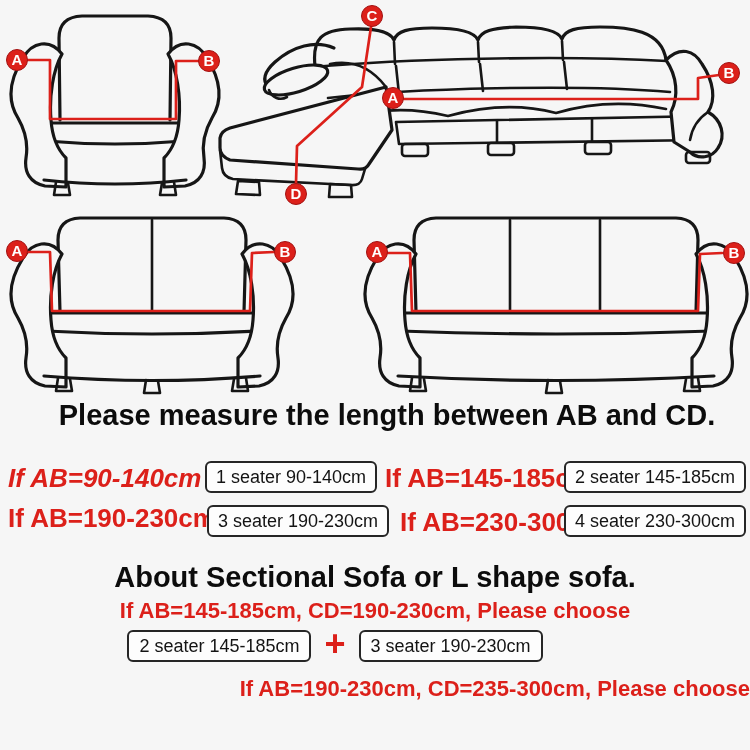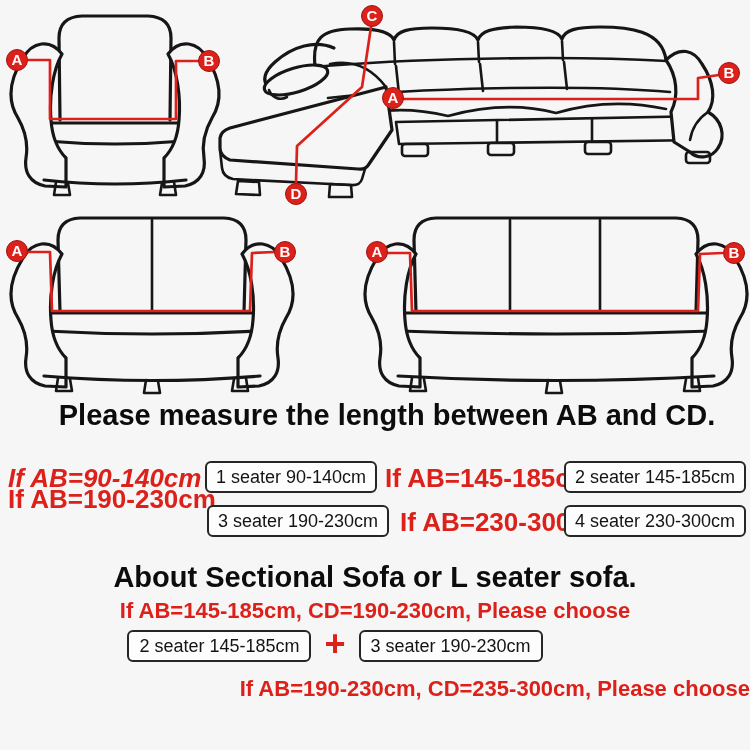--- a/index.html
+++ b/index.html
@@ -133,26 +133,26 @@
     </g>
   </svg>
 
   <div class="h-black" style="top:397px;padding-left:12px;">Please measure the length between AB and CD.</div>
 
   <div class="label-red" style="left:8px;top:461px;font-style:italic;">If AB=90-140cm</div>
   <div class="size-box" style="left:205px;top:461px;">1 seater 90-140cm</div>
   <div class="label-red" style="left:385px;top:461px;">If AB=145-185cm</div>
   <div class="size-box" style="right:4px;top:461px;">2 seater 145-185cm</div>
 
-  <div class="label-red" style="left:8px;top:482px;">If AB=190-230cm</div>
+  <div class="label-red" style="left:8px;top:501px;">If AB=190-230cm</div>
   <div class="size-box" style="left:207px;top:505px;">3 seater 190-230cm</div>
   <div class="label-red" style="left:400px;top:505px;">If AB=230-300cm</div>
   <div class="size-box" style="right:4px;top:505px;">4 seater 230-300cm</div>
 
-  <div class="h-black" style="top:559px;">About Sectional Sofa or L seater sofa.</div>
+  <div class="h-black" style="top:559px;">About Sectional Sofa or L shape sofa.</div>
 
   <div class="rule-red" style="top:598px;">If AB=145-185cm, CD=190-230cm, Please choose</div>
   <div class="combo-row" style="top:630px;">
     <span class="combo-box">2 seater 145-185cm</span><span class="plus">+</span><span class="combo-box">3 seater 190-230cm</span>
   </div>
 
   <div class="rule-red" style="top:676px;text-align:right;">If AB=190-230cm, CD=235-300cm, Please choose</div>
 
 </div>
 

